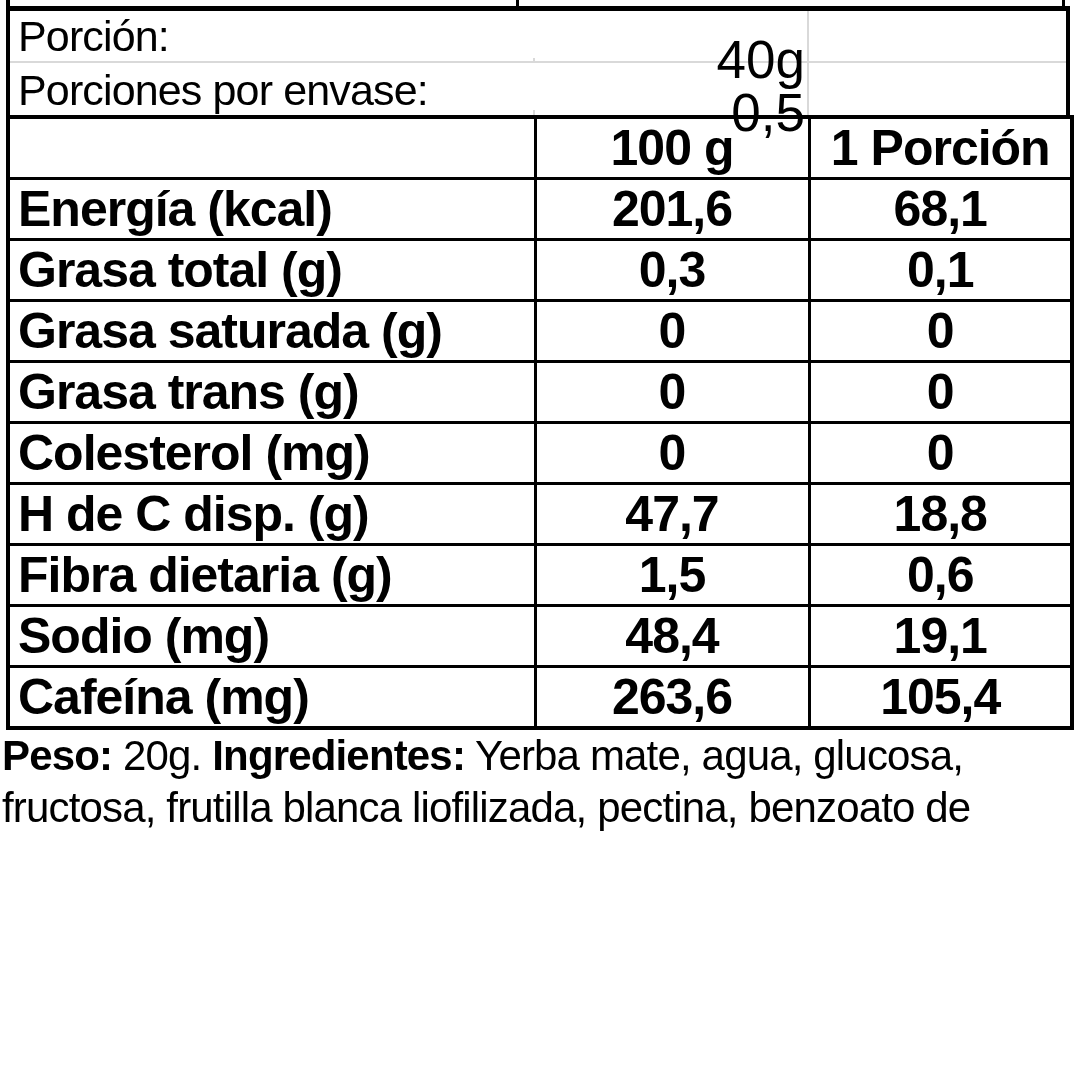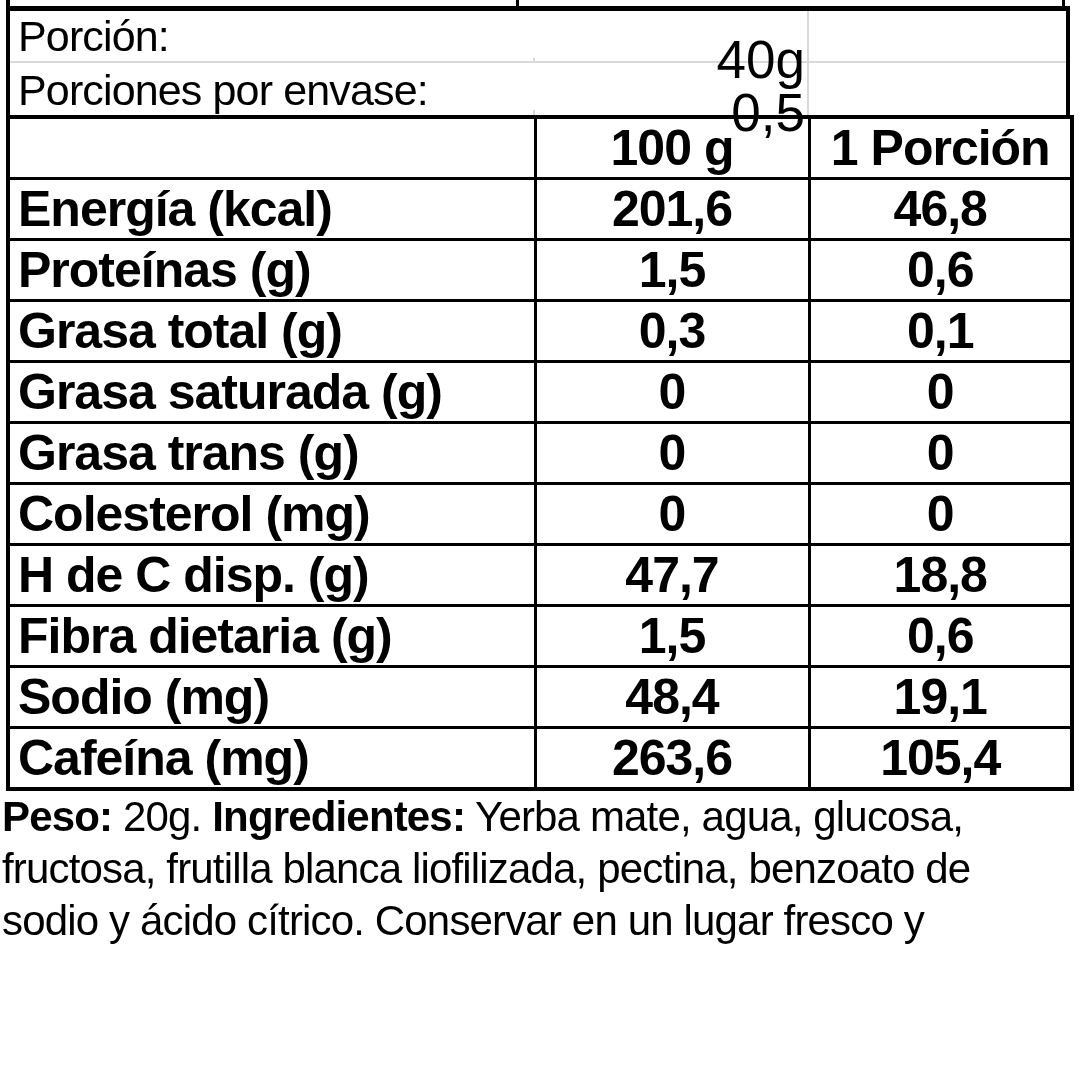--- a/index.html
+++ b/index.html
@@ -119,26 +119,21 @@
       <tr>
         <th class="cell-header"></th>
         <th class="cell-header">100 g</th>
         <th class="cell-header">1 Porción</th>
       </tr>
     </thead>
     <tbody>
         <tr>
           <td class="cell-label">Energía (kcal)</td>
           <td class="cell-value">201,6</td>
-          <td class="cell-value">46,8</td>
-        </tr>
-        <tr>
-          <td class="cell-label">Proteínas (g)</td>
-          <td class="cell-value">1,5</td>
-          <td class="cell-value">0,6</td>
+          <td class="cell-value">68,1</td>
         </tr>
         <tr>
           <td class="cell-label">Grasa total (g)</td>
           <td class="cell-value">0,3</td>
           <td class="cell-value">0,1</td>
         </tr>
         <tr>
           <td class="cell-label">Grasa saturada (g)</td>
           <td class="cell-value">0</td>
           <td class="cell-value">0</td>
@@ -172,16 +167,15 @@
           <td class="cell-label">Cafeína (mg)</td>
           <td class="cell-value">263,6</td>
           <td class="cell-value">105,4</td>
         </tr>
       </tbody>
   </table>
 
   <div class="footer-text">
       <div class="foot-line"><span class="fitline"><span class="bold">Peso:</span><span> 20g. </span><span class="bold">Ingredientes:</span><span> Yerba mate, agua, glucosa,</span></span></div>
       <div class="foot-line"><span class="fitline"><span>fructosa, frutilla blanca liofilizada, pectina, benzoato de</span></span></div>
-      <div class="foot-line"><span class="fitline"><span>sodio y ácido cítrico. Conservar en un lugar fresco y</span></span></div>
     </div>
 
 </div>
 
 </body></html>

